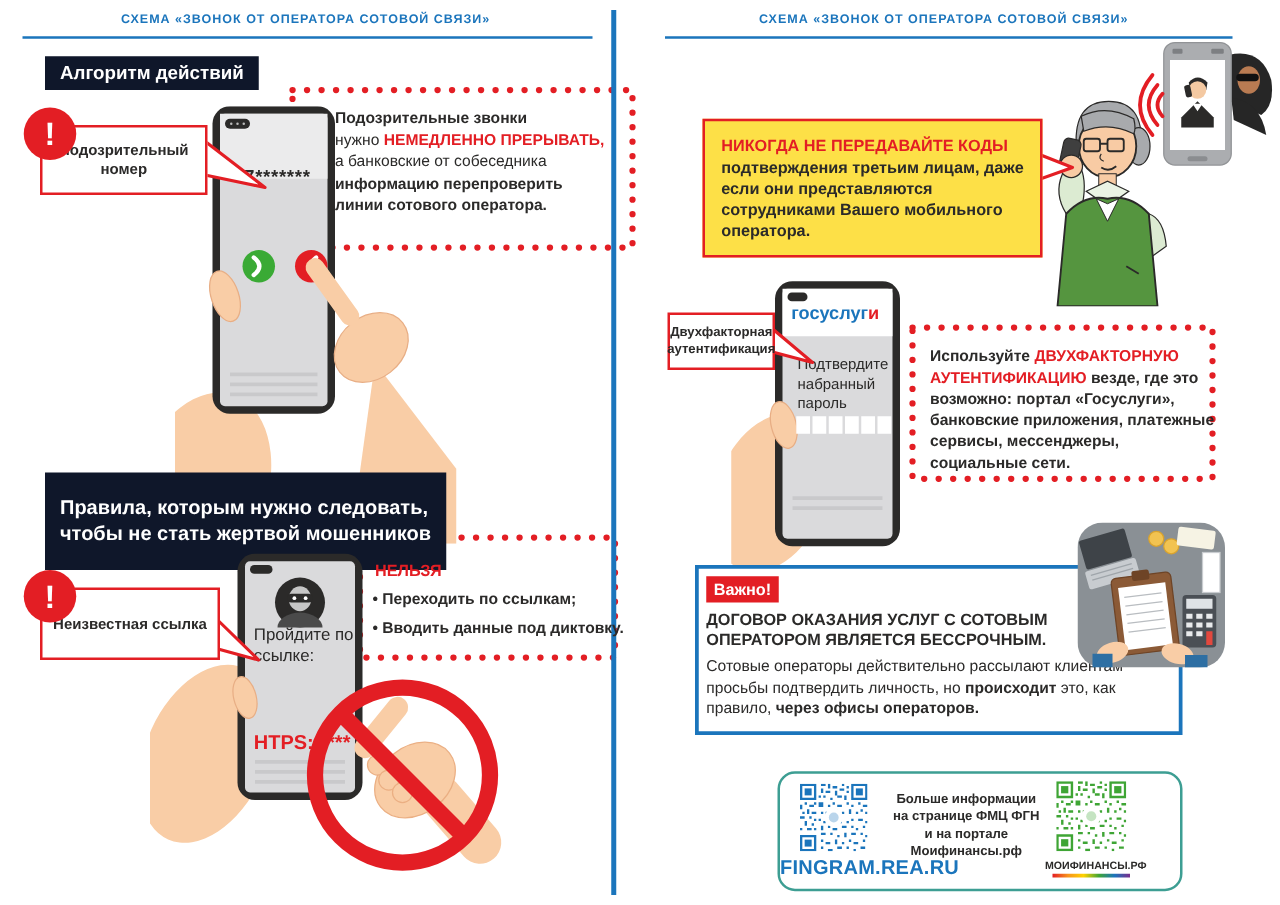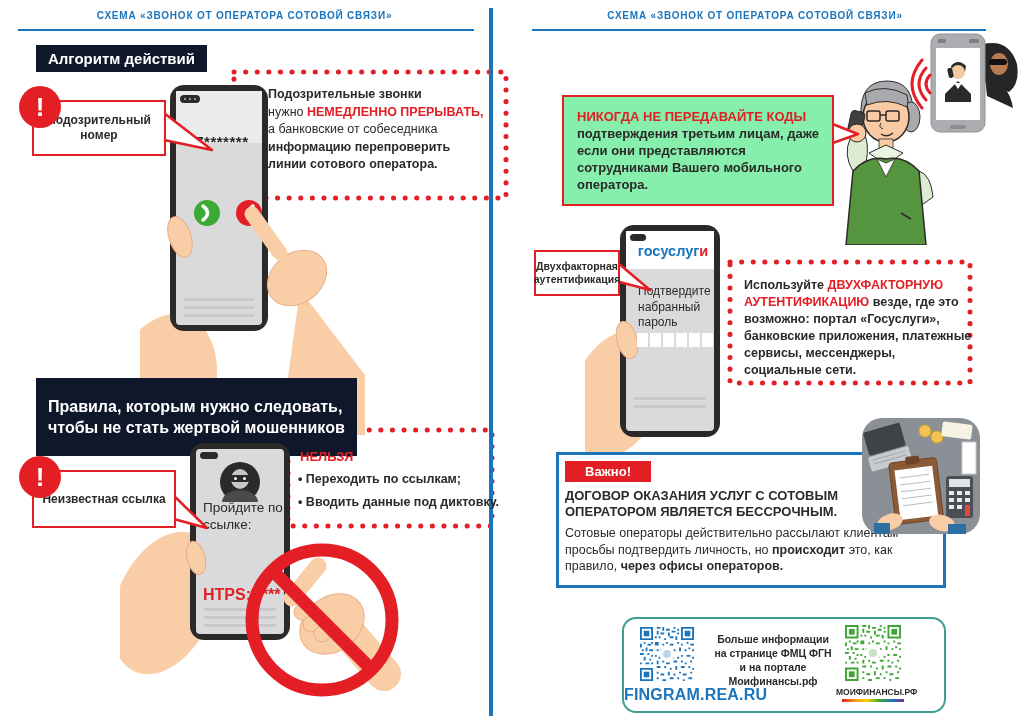--- a/index.html
+++ b/index.html
@@ -14,23 +14,23 @@
   .divider{left:489px;top:8px;width:4px;height:708px;background:#1B75BC;z-index:2;}
   .badge{background:#0f172a;color:#fff;font-weight:bold;z-index:3;}
   .alert{background:#E31E24;border-radius:50%;color:#fff;display:flex;align-items:center;justify-content:center;
          font-weight:bold;z-index:7;}
   .callout{background:#fff;border:2.5px solid #E31E24;display:flex;flex-direction:column;align-items:center;
            justify-content:center;text-align:center;font-weight:bold;z-index:6;line-height:1.25;}
   .txt{z-index:4;}
   .scene{z-index:3;}
   .lowsvg{position:absolute;left:0;top:0;z-index:1;pointer-events:none;}
   .midsvg{position:absolute;left:0;top:0;z-index:5;pointer-events:none;}
-  .bubble{background:#86efac;border:2.5px solid #E31E24;z-index:6;padding:11px 13px;font-size:13px;font-weight:bold;line-height:17px;}
+  .bubble{background:#fde047;border:2.5px solid #E31E24;z-index:6;padding:11px 13px;font-size:13px;font-weight:bold;line-height:17px;}
   .impbox{border:3px solid #1B75BC;background:#fff;z-index:3;}
-  .impbadge{background:#E31E24;color:#fff;font-weight:bold;z-index:4;padding:3px 20px;font-size:13px;}
+  .impbadge{background:#E31E24;color:#fff;font-weight:bold;z-index:4;padding:3px 6px;font-size:13px;}
   .sq{width:11px;height:14px;background:#fff;display:inline-block;margin-right:2px;}
   .qrbox{border:2.5px solid #3D9E93;border-radius:14px;background:#fff;z-index:3;}
   .qr{position:absolute;z-index:4;}
   .rainbow{background:linear-gradient(90deg,#e31e24,#f7941d,#ffd200,#3fa535,#1b75bc,#7b2e8d);z-index:4;}
 </style>
 </head>
 <body>
 
 <div id="canvas">
 
@@ -199,21 +199,21 @@
   <svg class="abs scene" style="left:585px;top:222px;" width="160" height="245">
     <ellipse cx="32" cy="172" rx="44" ry="66" transform="rotate(22 32 172)" fill="#F9CDA6"></ellipse>
     <rect x="35" y="3" width="100" height="212" rx="14" fill="#2b2a29"></rect>
     <rect x="41" y="9" width="88" height="200" rx="4" fill="#DADADC"></rect>
     <rect x="41" y="9" width="88" height="38" fill="#fff"></rect>
     <rect x="45" y="12" width="16" height="7" rx="3.5" fill="#2b2a29"></rect>
     <rect x="49" y="175" width="72" height="3" fill="#C9C9CB"></rect>
     <rect x="49" y="183" width="72" height="3" fill="#C9C9CB"></rect>
     <ellipse cx="42" cy="118" rx="10" ry="19" transform="rotate(-14 42 118)" fill="#F9CDA6" stroke="#E8AE85"></ellipse>
   </svg>
-  <div class="abs txt b" style="left:633px;top:243px;width:80px;text-align:center;font-size:14.5px;z-index:4;">
+  <div class="abs txt b" style="left:633px;top:243px;width:80px;font-size:14.5px;z-index:4;">
     <span class="blue">госуслуг</span><span class="red">и</span>
   </div>
   <div class="abs txt" style="left:638px;top:284px;width:74px;font-size:12px;line-height:15.5px;z-index:4;">Подтвердите набранный пароль</div>
   <div class="abs" style="left:637px;top:333px;z-index:4;">
     <span class="sq"></span><span class="sq"></span><span class="sq"></span><span class="sq"></span><span class="sq"></span><span class="sq"></span>
   </div>
 
   <div class="abs callout" style="left:534px;top:250px;width:82px;height:42px;font-size:10.5px;border-width:2px;">
     <span>Двухфакторная</span>
     <span>аутентификация</span>

